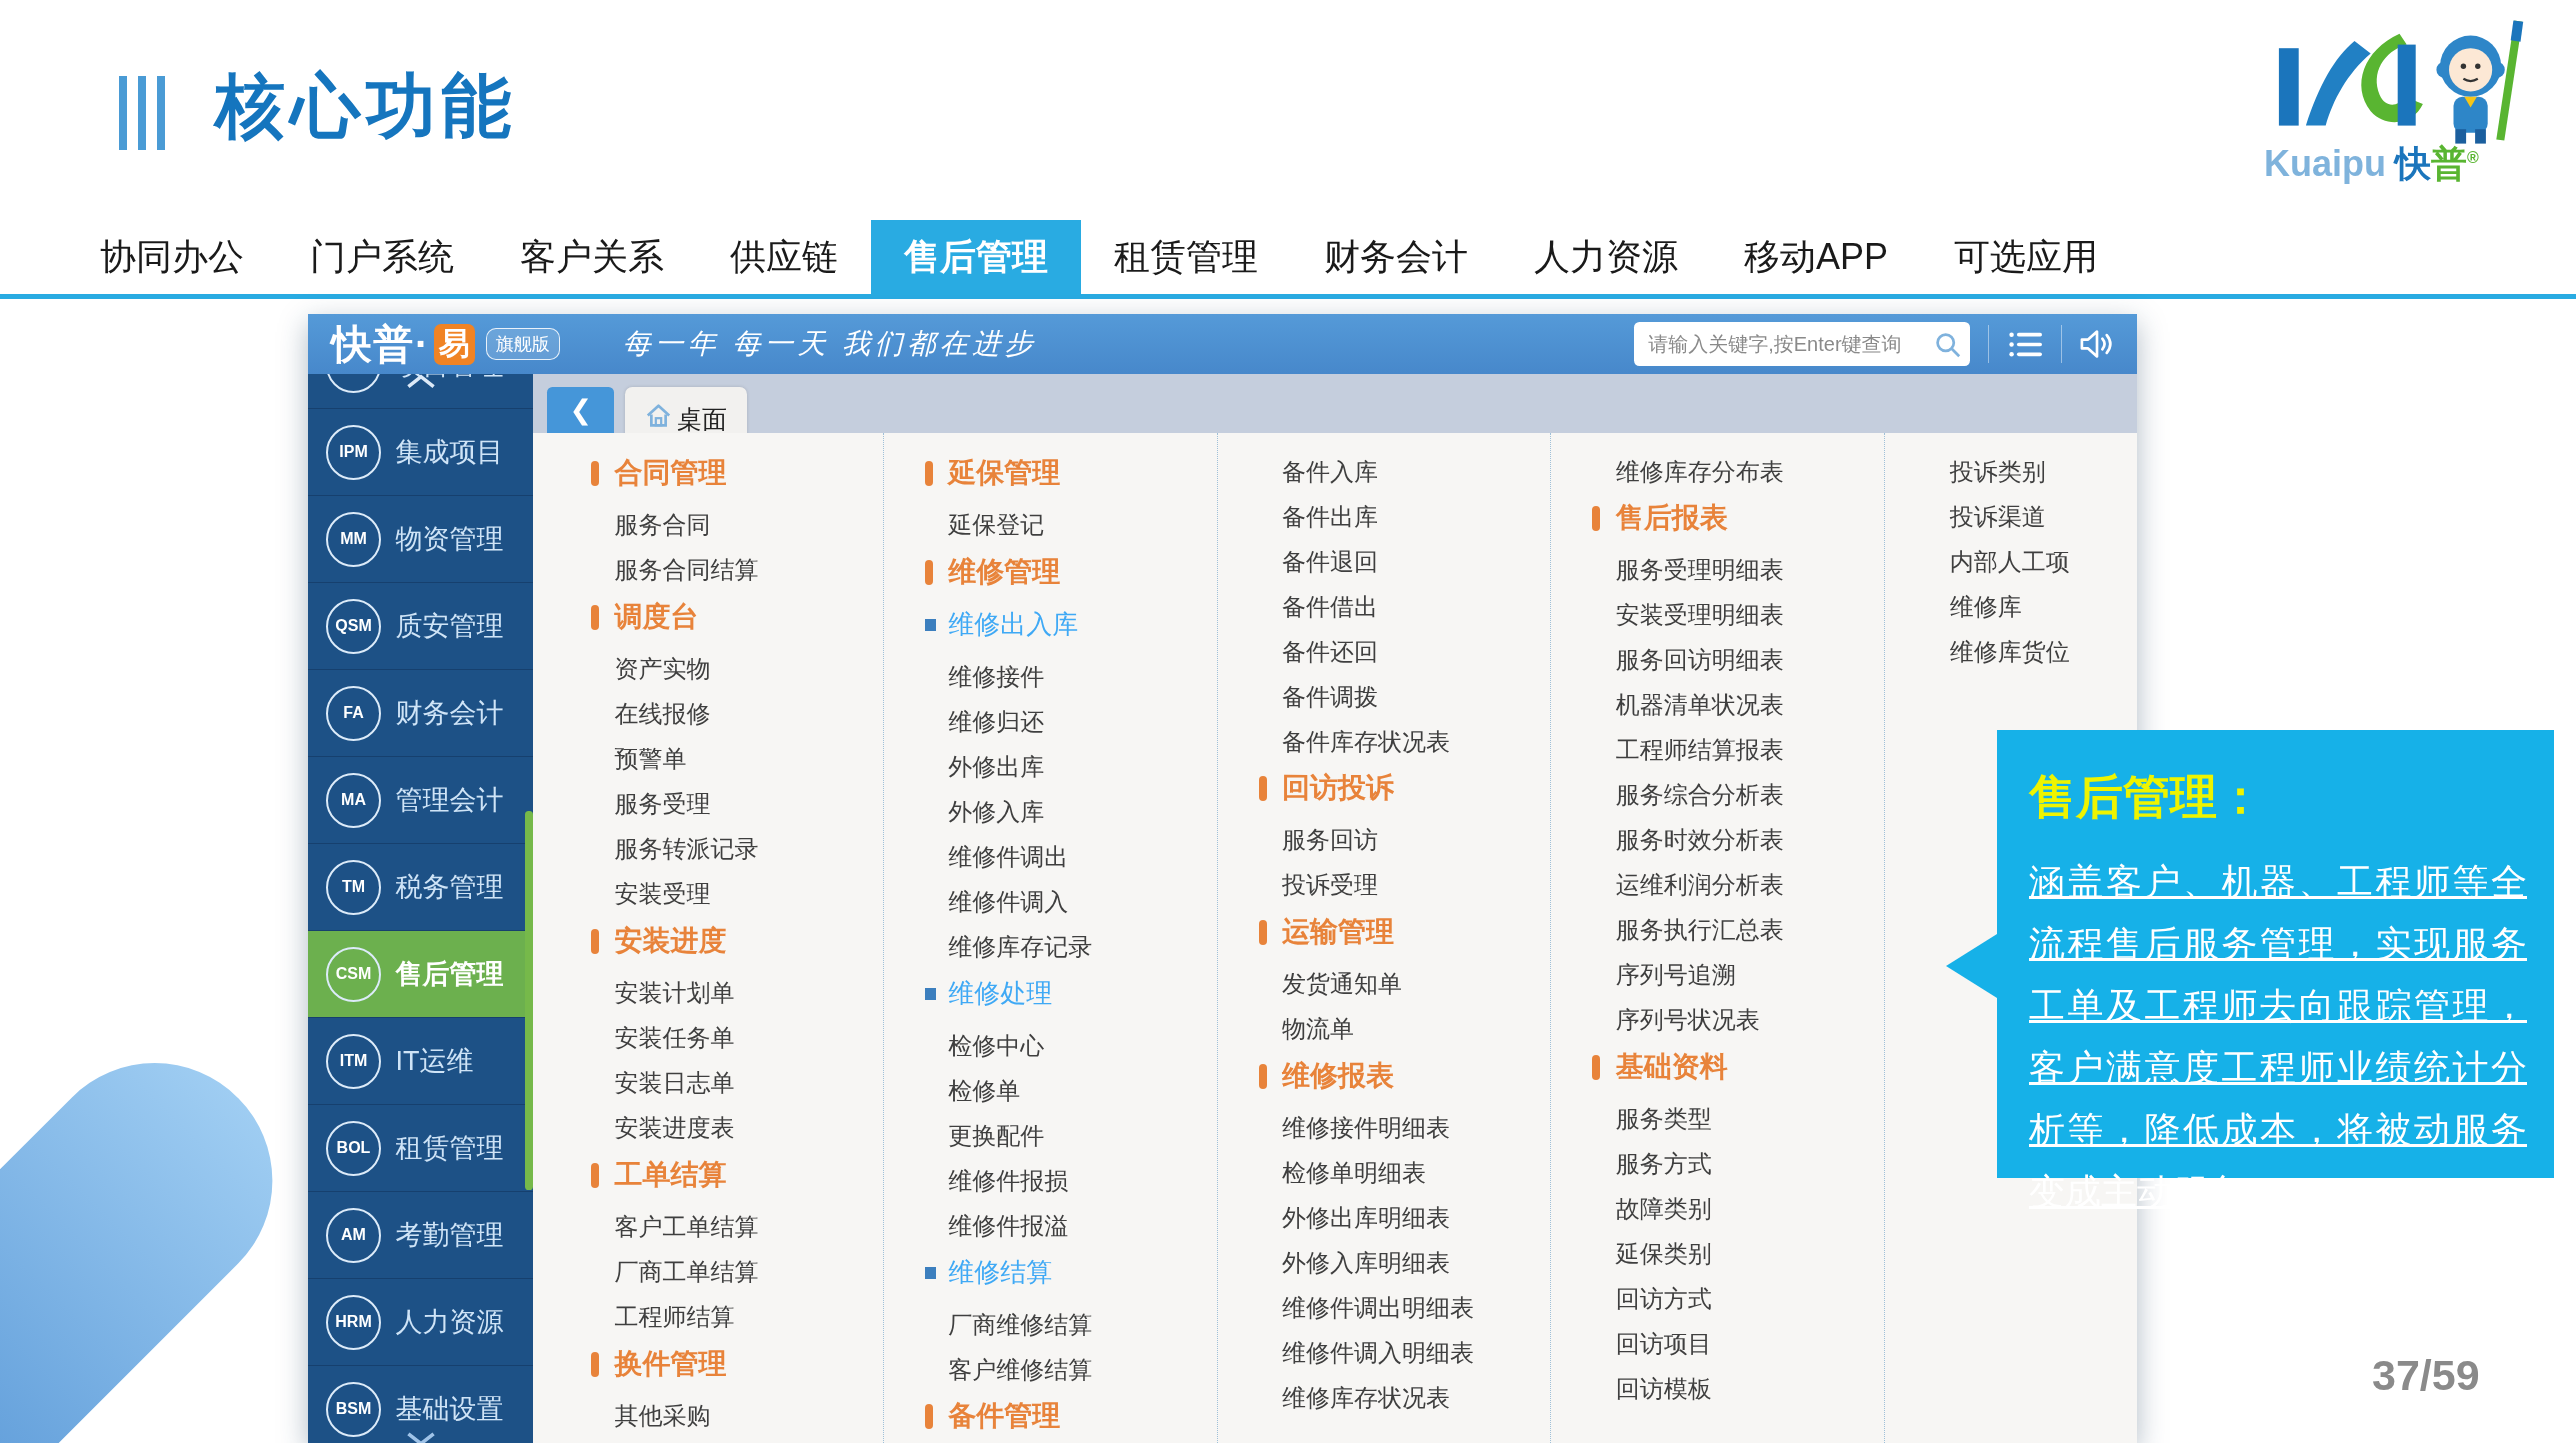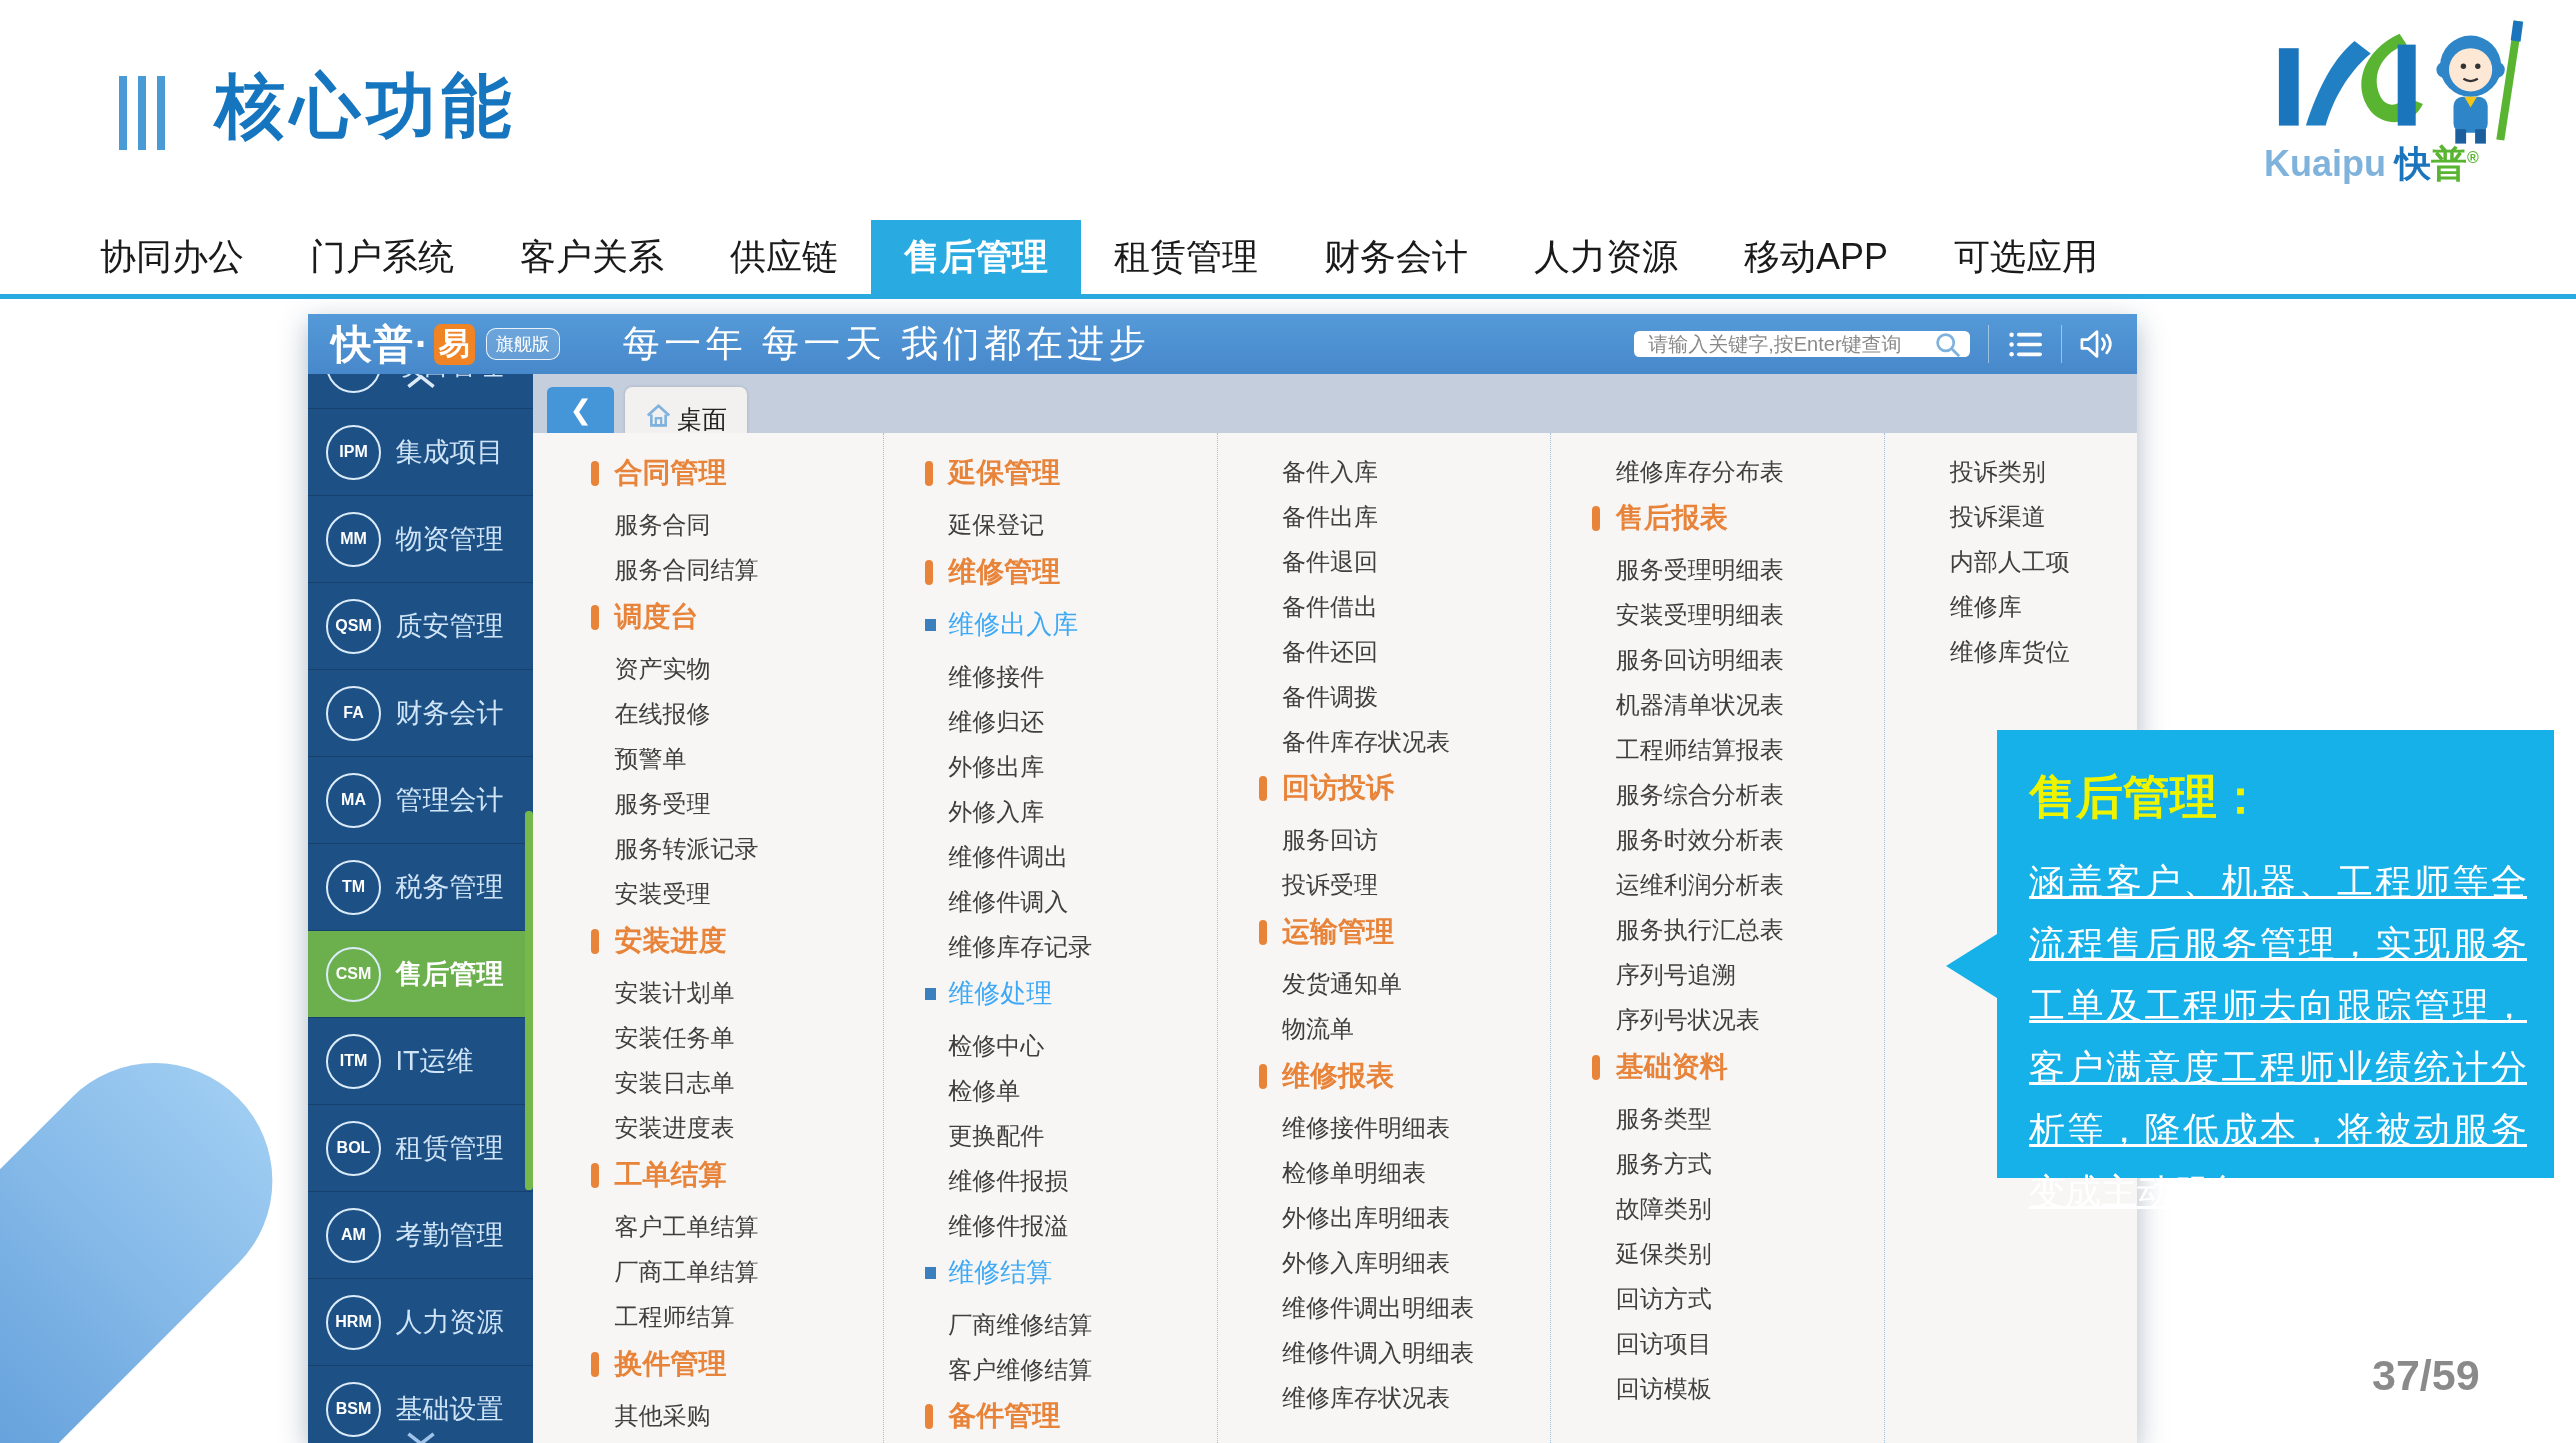--- a/index.html
+++ b/index.html
@@ -24,23 +24,23 @@
   .tab.active{background:#29ABE2;color:#fff;font-weight:bold;}
   .tab-underline{position:absolute;left:0;top:294px;right:0;height:4.5px;background:#29ABE2;}
 
   
   .shot{position:absolute;left:308px;top:314px;width:1829px;height:1129px;background:#f7f6f4;box-shadow:0 9px 27px rgba(30,60,90,.35);overflow:hidden;}
 
   .app-header{position:absolute;left:0;top:0;right:0;height:60px;background:linear-gradient(#559ad8,#4788cb);display:flex;align-items:center;}
   .logo-kp{font-size:40px;color:#fff;font-weight:bold;margin-left:23.5px;letter-spacing:1.8px;}
   .logo-yi{display:inline-flex;align-items:center;justify-content:center;width:41px;height:41px;margin-left:3.6px;background:#F08324;color:#fff;border-radius:7.2px;font-size:31px;font-weight:bold;}
   .logo-badge{margin-left:10.8px;border:1.8px solid rgba(255,255,255,.85);background:rgba(255,255,255,.15);color:#fff;border-radius:10px;padding:2.7px 9px;font-size:18px;}
-  .slogan{margin-left:63px;color:#fff;font-size:37px;letter-spacing:4.5px;white-space:nowrap;}
+  .slogan{margin-left:63px;color:#fff;font-size:28px;font-style:italic;letter-spacing:4.5px;white-space:nowrap;}
   .hdr-spacer{flex:1;}
-  .search-box{position:relative;width:336px;height:26px;background:#fff;border-radius:5.4px;display:flex;align-items:center;}
+  .search-box{position:relative;width:336px;height:44px;background:#fff;border-radius:5.4px;display:flex;align-items:center;}
   .search-box input{border:0;outline:0;background:transparent;flex:1;margin-left:12.6px;font-size:20px;color:#333;font-family:"Liberation Sans",sans-serif;}
   .search-box input::placeholder{color:#8a8a8a;}
   .search-ic{margin-right:9px;}
   .hdr-sep{width:0.9px;height:38px;background:rgba(255,255,255,.45);margin:0 18px;}
   .hdr-ic{width:36px;display:flex;justify-content:center;cursor:pointer;}
   .hdr-ic:last-child{margin-right:21.6px;}
 
   
   .tabstrip{position:absolute;left:225px;top:60px;right:0;height:59px;background:#c5cedd;}
   .back-btn{position:absolute;left:14.4px;top:12.6px;width:67px;height:46px;background:#4596d9;border-radius:5.4px 5.4px 0 0;color:#fff;font-size:27px;display:flex;align-items:center;justify-content:center;cursor:pointer;}

